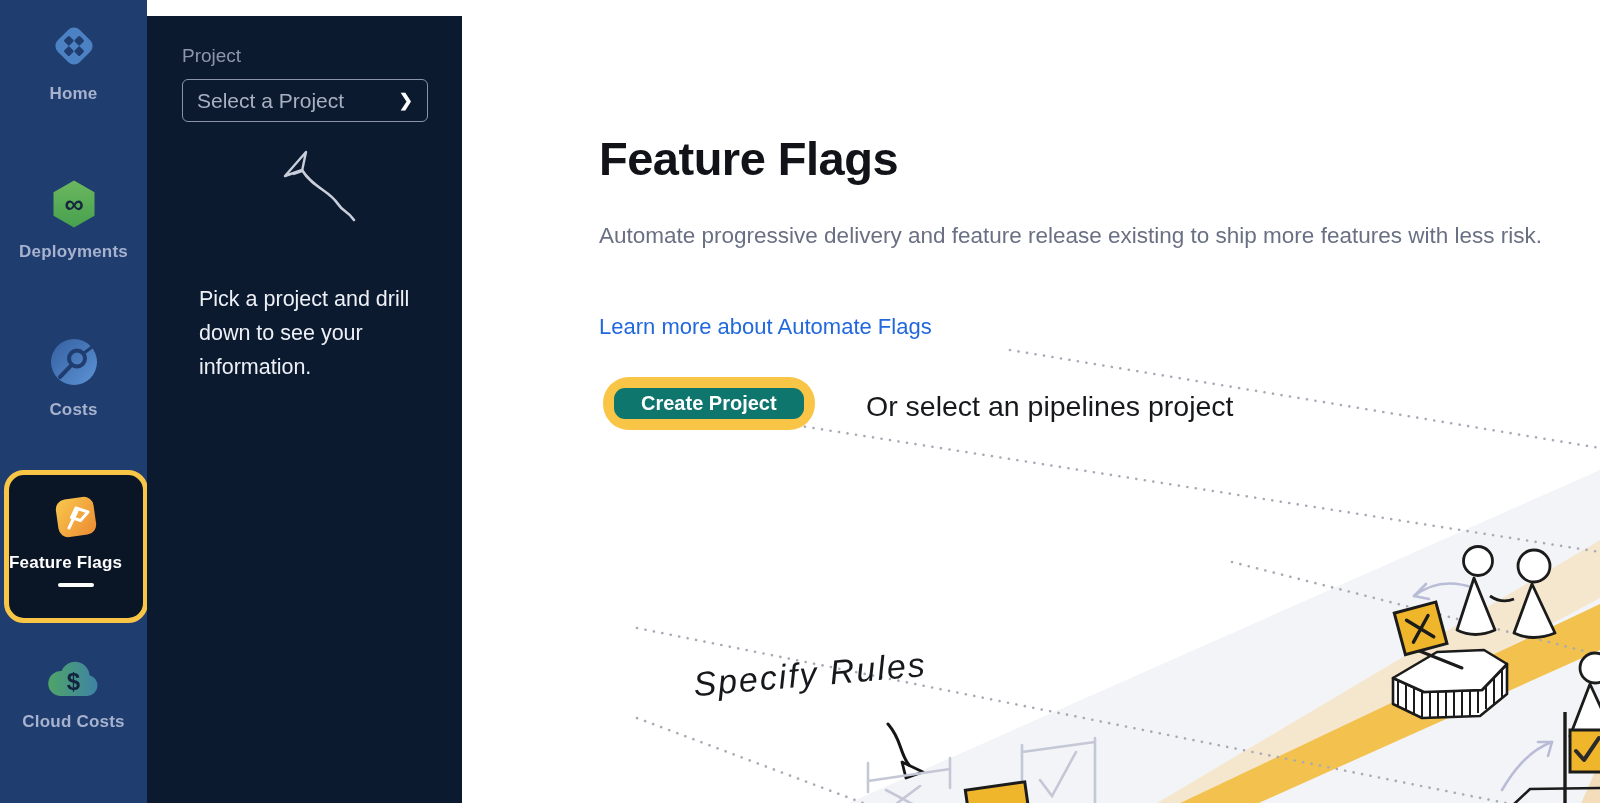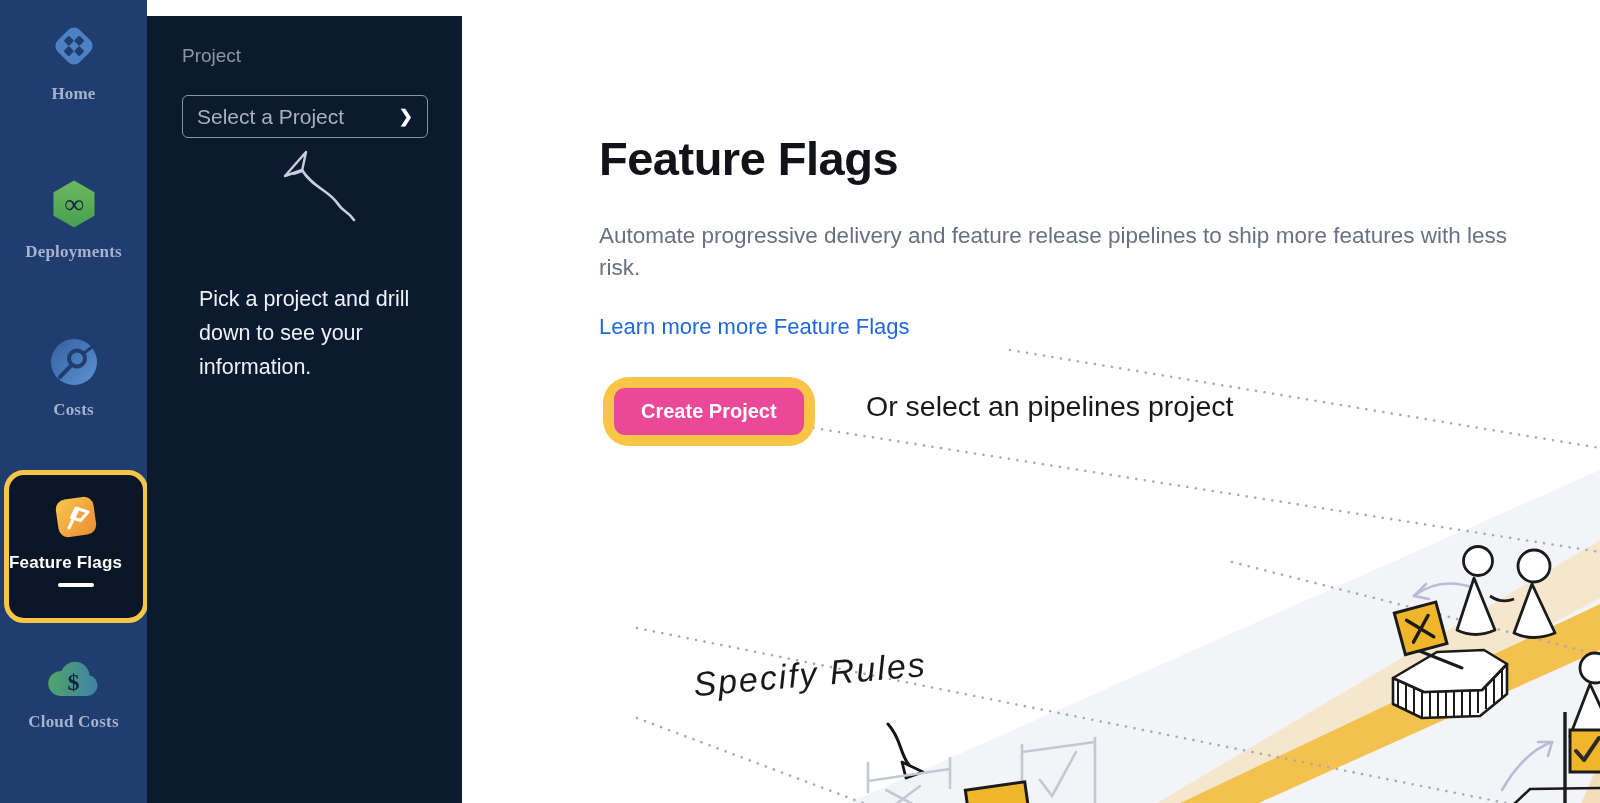--- a/index.html
+++ b/index.html
@@ -2,52 +2,52 @@
 <html><head>
 <meta charset="utf-8">
 <style>
   * { margin:0; padding:0; box-sizing:border-box; }
   html,body { width:1600px; height:803px; overflow:hidden; background:#fff;
               font-family:"Liberation Sans", sans-serif; }
   .stage { position:relative; width:1600px; height:803px; }
 
   
   .rail { position:absolute; left:0; top:0; width:147px; height:803px; background:#1F3D6E; }
-  .rail-item { position:absolute; left:0; width:147px; text-align:center; cursor:pointer;font-family:Liberation Serif, serif; }
+  .rail-item { position:absolute; left:0; width:147px; text-align:center; cursor:pointer; }
   .rail-icon { display:block; margin:0 auto; }
   .rail-label { display:block; margin-top:12px; font-size:17px; font-weight:600; color:#A7B2CE; letter-spacing:.2px; }
 
   .ff-box { position:absolute; left:4px; top:470px; width:144px; height:153px;
             background:#0A1525; border:5px solid #F9C546; border-radius:20px; cursor:pointer; }
   .ff-box .rail-label { color:#FFFFFF; font-weight:700; margin-top:10px; }
   .ff-underline { width:36px; height:4px; background:#FFFFFF; border-radius:2px; margin:10px auto 0; }
 
   
   .panel { position:absolute; left:147px; top:16px; width:368px; height:803px; background:#0C1A2F; }
   .panel-label { position:absolute; left:35px; top:29px; font-size:19px; color:#8D95A9; }
   .proj-select { position:absolute; left:35px; top:63px; width:246px; height:43px;
                  border:1px solid #8A93A8; border-radius:6px; display:flex; align-items:center;
-                 justify-content:space-between; padding:0 14px 0 14px; cursor:pointer; background:transparent;margin-top:16px; }
+                 justify-content:space-between; padding:0 14px 0 14px; cursor:pointer; background:transparent; }
   .proj-select .val { font-size:21px; color:#A9B0C2; }
   .proj-select .chev { font-size:17px; font-weight:700; color:#FFFFFF; }
   .panel-hint { position:absolute; left:52px; top:231px; width:225px;
                 font-size:21.5px; line-height:34px; font-weight:500; color:#EDF0F6;margin-top:35px; }
   .panel-doodle { position:absolute; left:108px; top:122px; }
 
   
   .main { position:absolute; left:462px; top:0; width:1138px; height:803px; background:#fff; }
   .illus { position:absolute; left:0; top:0; }
   .page-title { position:absolute; left:137px; top:131px; font-size:47px; font-weight:700;
                 color:#121318; letter-spacing:-.5px; }
   .page-desc { position:absolute; left:137px; top:220px; width:950px; font-size:22.5px;
                line-height:31.5px; color:#6A7083; }
   .learn-link { position:absolute; left:137px; top:312px; font-size:22px; color:#2168DD;
                 text-decoration:none; background:rgba(255,255,255,.9); padding:2px 6px 4px 0; cursor:pointer; }
   .btn-ring { position:absolute; left:141px; top:377px; background:#F9C546; border-radius:26px; padding:11px; }
-  .create-btn { display:block; height:47px; padding:0 27px; background:#ec4899; color:#fff;
+  .create-btn { display:block; height:31px; padding:0 27px; background:#0f766e; color:#fff;
                 border:none; border-radius:11px; font-size:20px; font-weight:700;
                 font-family:"Liberation Sans", sans-serif; cursor:pointer; }
   .or-text { position:absolute; left:404px; top:390px; font-size:28.5px; color:#17181B; }
   .specify { position:absolute; left:231px; top:655px; font-size:34px; font-style:italic;
              font-weight:500; color:#17181C; transform:rotate(-5deg); letter-spacing:2px; white-space:nowrap; }
 </style>
 </head>
 <body>
 
 <div class="stage">
@@ -225,21 +225,21 @@
         <path d="M578 780 L590 796 L614 752"></path>
       </g>
       <g transform="rotate(-8 534 800)">
         <rect x="505" y="786" width="60" height="34" fill="#F0B62B" stroke="#1B1B1B" stroke-width="3"></rect>
       </g>
     </svg>
 
     <span class="specify">Specify Rules</span>
 
     <h1 class="page-title">Feature Flags</h1>
-    <p class="page-desc">Automate progressive delivery and feature release pipelines to ship more features with less risk.</p>
-    <a class="learn-link">Learn more more Feature Flags</a>
+    <p class="page-desc">Automate progressive delivery and feature release existing to ship more features with less risk.</p>
+    <a class="learn-link">Learn more about Automate Flags</a>
 
     <div class="btn-ring">
       <button class="create-btn">Create Project</button>
     </div>
     <span class="or-text">Or select an pipelines project</span>
   </main>
 </div>
 
 </body></html>

